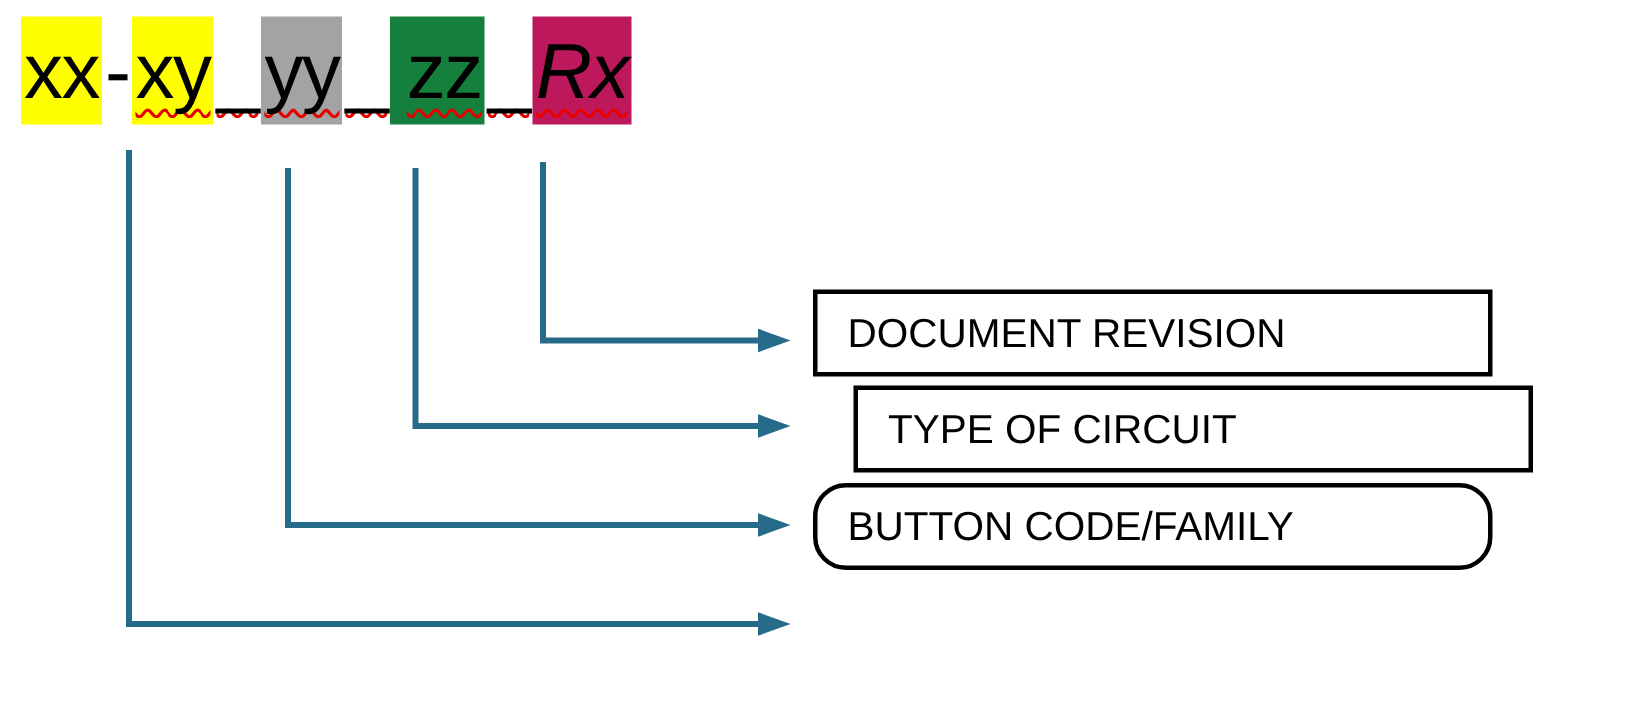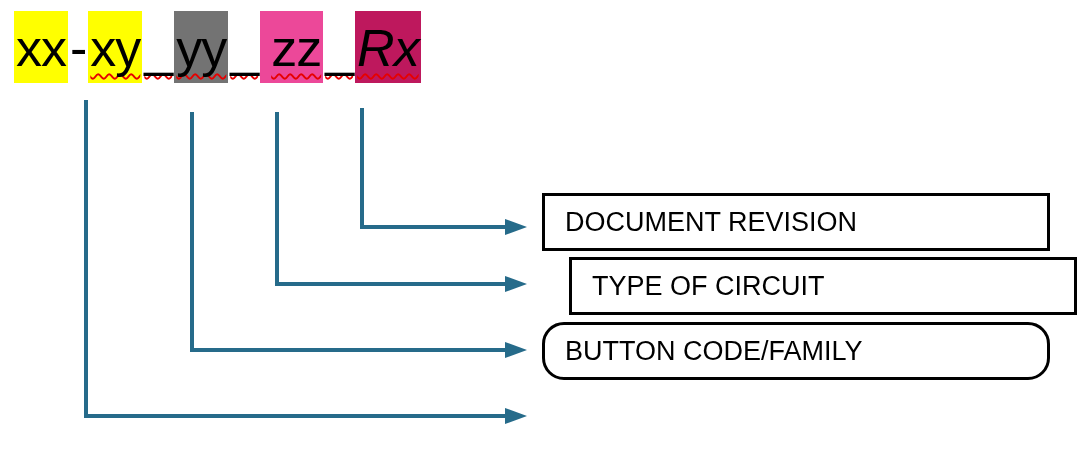--- a/index.html
+++ b/index.html
@@ -25,43 +25,43 @@
     letter-spacing: -1px;
     line-height: normal;
     color: #000000;
     white-space: pre;
   }
   .seg {
     padding: 8px 2px 6px 2px;
     margin-top: 18px;
   }
   .hl-yellow { background: #FFFF00; }
-  .hl-green  { background: #737373; }
-  .hl-cyan   { background: #ec4899; padding-left: 11px; }
+  .hl-green  { background: #a3a3a3; }
+  .hl-cyan   { background: #15803d; padding-left: 11px; }
   .hl-gray   { background: #be185d; font-style: italic; }
   .misspelled {
     text-decoration: underline wavy #E60000;
     text-decoration-thickness: 1.5px;
     text-underline-offset: 7px;
     text-decoration-skip-ink: none;
   }
 
   
   .arrows {
     position: absolute;
     left: 0;
     top: 0;
     pointer-events: none;
   }
 
   
   .label-box {
     position: absolute;
     left: 542px;
-    width: 508px;
+    width: 453px;
     height: 58px;
     box-sizing: border-box;
     border: 3px solid #000000;
     background: #ffffff;
     display: flex;
     align-items: center;
     padding-left: 20px;
     font-size: 27px;
     color: #000000;
   }

